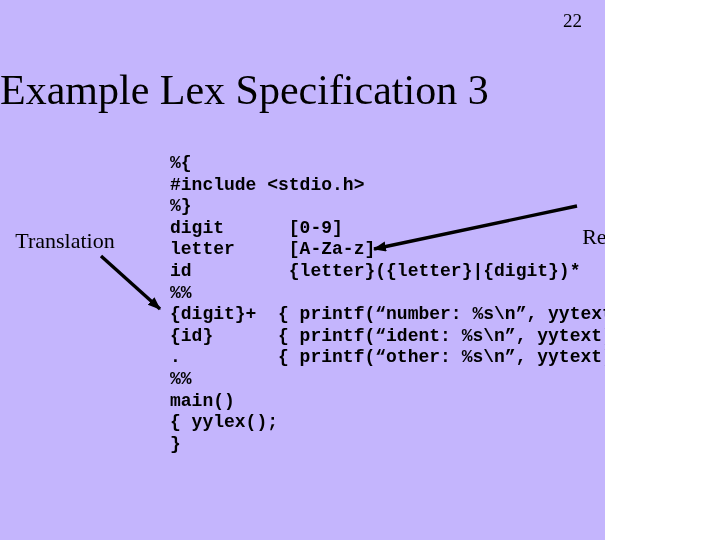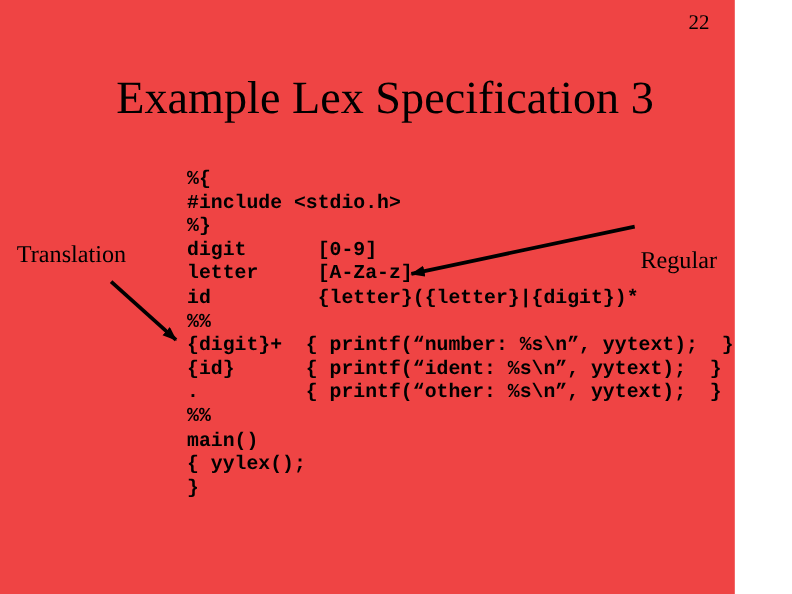--- a/index.html
+++ b/index.html
@@ -1,38 +1,38 @@
 <!DOCTYPE html>
 <html><head>
 <meta charset="utf-8">
 <style>
   html, body { margin: 0; padding: 0; background: #ffffff; }
   .slide {
     position: relative;
-    width: 668px;
+    width: 605px;
     height: 540px;
-    background: #ef4444;
+    background: #c4b5fd;
     color: #000000;
     font-family: "Liberation Serif", serif;
     overflow: hidden;
   }
   .page-number {
     position: absolute;
     top: 10px;
     right: 23px;
     font-size: 19px;
     line-height: 22px;
   }
   .title {
     position: absolute;
     top: 66px;
     left: 0;
     width: 700px;
     margin: 0;
-    text-align: center;
+    text-align: left;
     font-size: 42px;
     font-weight: normal;
     letter-spacing: 0px;
     white-space: nowrap;
   }
   .code {
     position: absolute;
     left: 170px;
     top: 153px;
     margin: 0;
@@ -41,21 +41,21 @@
     font-size: 18px;
     line-height: 21.6px;
     white-space: pre;
   }
   .label {
     position: absolute;
     text-align: center;
     font-size: 22px;
     line-height: 26px;
   }
-  .label-translation { left: 5px;   top: 218px; width: 120px; text-align: center; }
+  .label-translation { left: 5px;   top: 228px; width: 120px; text-align: center; }
   .label-regular     { left: 552px; top: 180px; width: 130px; margin-top: 44px; }
   .arrows {
     position: absolute;
     left: 0; top: 0;
     width: 720px;
     height: 540px;
   }
   .arrows line { stroke: #000000; stroke-width: 3.4px; }
   .arrows path { fill: #000000; }
 </style>

